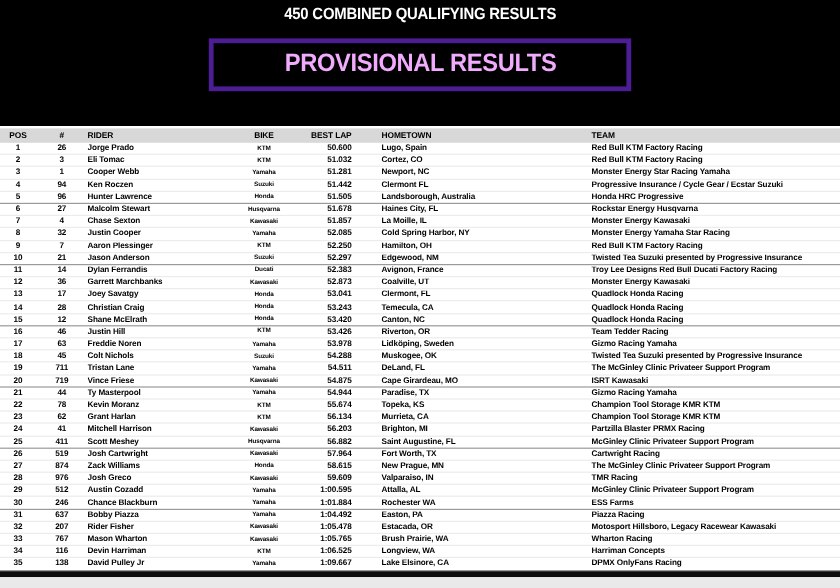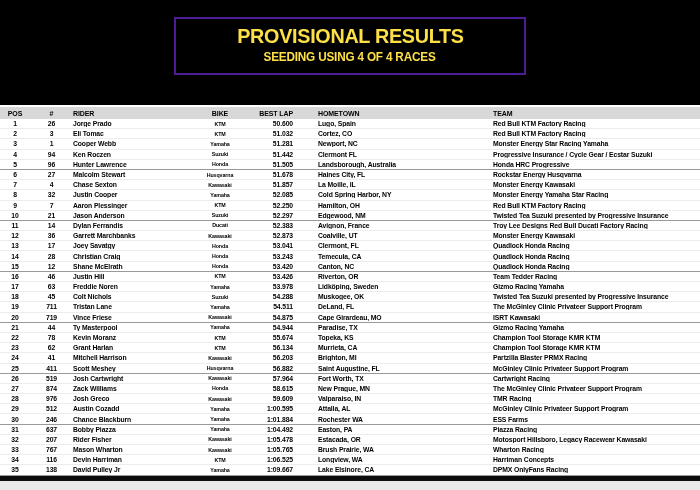--- a/index.html
+++ b/index.html
@@ -5,22 +5,22 @@
   * { margin:0; padding:0; box-sizing:border-box; }
   html,body { width:700px; height:490px; overflow:hidden; background:#e9e9e9;
     font-family:"Liberation Sans", sans-serif; }
   .page { width:700px; height:490px; background:#ffffff; position:relative; }
 
   
   .banner { background:var(--banner-bg,#000); width:700px; height:105px; padding-top:4px; }
   .banner-title { color:#fff; text-align:center; font-size:13.5px; font-weight:700;
     letter-spacing:-0.2px; line-height:15px; }
   .banner-title span { display:inline-block; transform:scaleX(0.92); }
-  .banner-box { width:352px; margin:13px auto 0 auto; border:2px solid #4c1d95;
-    padding:5px 4px 7px 4px; text-align:center; color:#fde047; }
+  .banner-box { width:352px; margin:13px auto 0 auto; border:4px solid #4c1d95;
+    padding:5px 4px 7px 4px; text-align:center; color:#f0abfc; }
   .box-line1 { font-size:21px; font-weight:700; letter-spacing:-0.3px; line-height:24px; }
   .box-line2 { font-size:12.5px; font-weight:700; letter-spacing:-0.2px; line-height:17px; margin-top:1px; }
   .box-line3 { font-size:10px; font-weight:700; letter-spacing:-0.2px; line-height:13px; margin-top:1px; }
   .banner-box span { display:inline-block; transform:scaleX(0.94); }
 
   
   .grid-row { display:grid;
     grid-template-columns:30px 43px 127px 40px 57px 195px 1fr;
     align-items:center; width:700px; }
   .thead { background:var(--header-bg,#d8d8d8); height:12px; margin-top:2px;
@@ -40,26 +40,26 @@
 
   .bottom-bar { width:700px; height:5px; background:#0d0d0d; }
   .below { width:700px; height:20px; background:#e9e9e9; }
 </style>
 </head>
 <body>
 
 <div class="page">
 
   <div class="banner">
+    <div class="banner-title">
+      <span>450 COMBINED QUALIFYING RESULTS</span>
+    </div>
     <div class="banner-box">
       <div class="box-line1">
         <span>PROVISIONAL RESULTS</span>
-      </div>
-      <div class="box-line2">
-        <span>SEEDING USING 4 OF 4 RACES</span>
       </div>
     </div>
   </div>
 
   <div class="grid-row thead">
     <div class="c-pos">POS</div>
     <div class="c-num">#</div>
     <div class="c-rider">RIDER</div>
     <div class="c-bike">BIKE</div>
     <div class="c-lap">BEST LAP</div>

